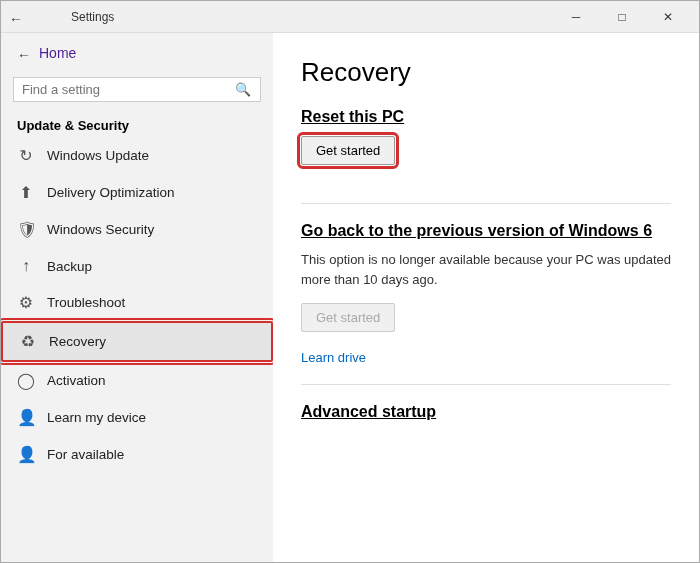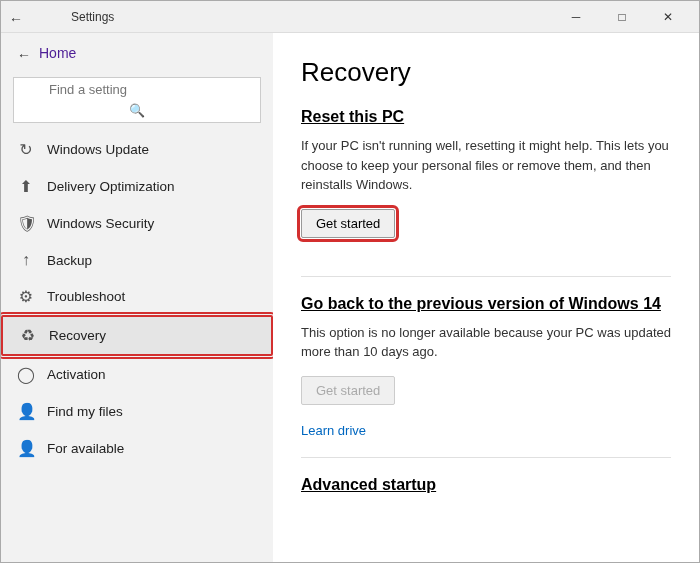--- a/index.html
+++ b/index.html
@@ -83,21 +83,20 @@
       color: #4c1d95;
     }
     .search-box {
       margin: 4px 12px 8px 12px;
       display: flex;
       align-items: center;
       background: #fff;
       border: 1px solid #ccc;
       padding: 4px 8px;
       gap: 6px;
-      flex-direction: column;
     }
     .search-input {
       border: none;
       outline: none;
       font-size: 13px;
       flex: 1;
       background: transparent;
       color: #333;
     }
     .search-icon-span {
@@ -218,20 +217,21 @@
 
     <div class="sidebar">
       <div class="sidebar-back">
         <span class="back-arrow">←</span>
         <span class="sidebar-home-label">Home</span>
       </div>
       <div class="search-box">
         <input class="search-input" type="text" placeholder="Find a setting" style="">
         <span class="search-icon-span">🔍</span>
       </div>
+      <div class="sidebar-section-title">Update &amp; Security</div>
 
       <div id="sidebar-items-container">
           <div class="sidebar-item">
             <span class="sidebar-icon">↻</span>
             <span>Windows Update</span>
           </div>
           <div class="sidebar-item">
             <span class="sidebar-icon">⬆</span>
             <span>Delivery Optimization</span>
           </div>
@@ -250,41 +250,40 @@
           <div class="sidebar-item active recovery-highlight">
             <span class="sidebar-icon">♻</span>
             <span>Recovery</span>
           </div>
           <div class="sidebar-item">
             <span class="sidebar-icon">◯</span>
             <span>Activation</span>
           </div>
           <div class="sidebar-item">
             <span class="sidebar-icon">👤</span>
-            <span>Find my files</span>
+            <span>Learn my device</span>
           </div>
           <div class="sidebar-item">
             <span class="sidebar-icon">👤</span>
             <span>For available</span>
           </div>
         </div>
     </div>
 
     <div class="main-content">
       <h1 class="page-title">Recovery</h1>
 
       
       <h2 class="section-title">Reset this PC</h2>
-      <p class="section-desc">If your PC isn't running well, resetting it might help. This lets you choose to keep your personal files or remove them, and then reinstalls Windows.</p>
       <button class="btn-primary">Get started</button>
 
       <hr class="divider">
 
       
-      <h2 class="section-title">Go back to the previous version of Windows 14</h2>
+      <h2 class="section-title">Go back to the previous version of Windows 6</h2>
       <p class="section-desc">This option is no longer available because your PC was updated more than 10 days ago.</p>
       <span class="btn-disabled">Get started</span>
       <br>
       <a class="link-blue" href="#">Learn drive</a>
 
       <hr class="divider">
 
       
       <h2 class="section-title">Advanced startup</h2>
       

